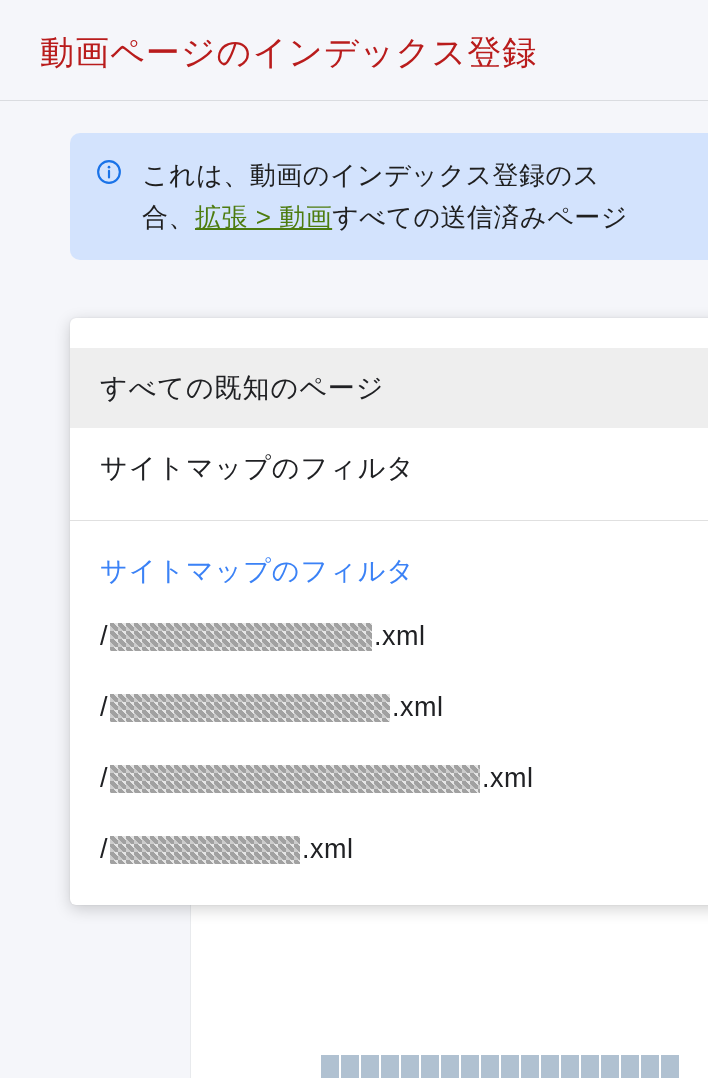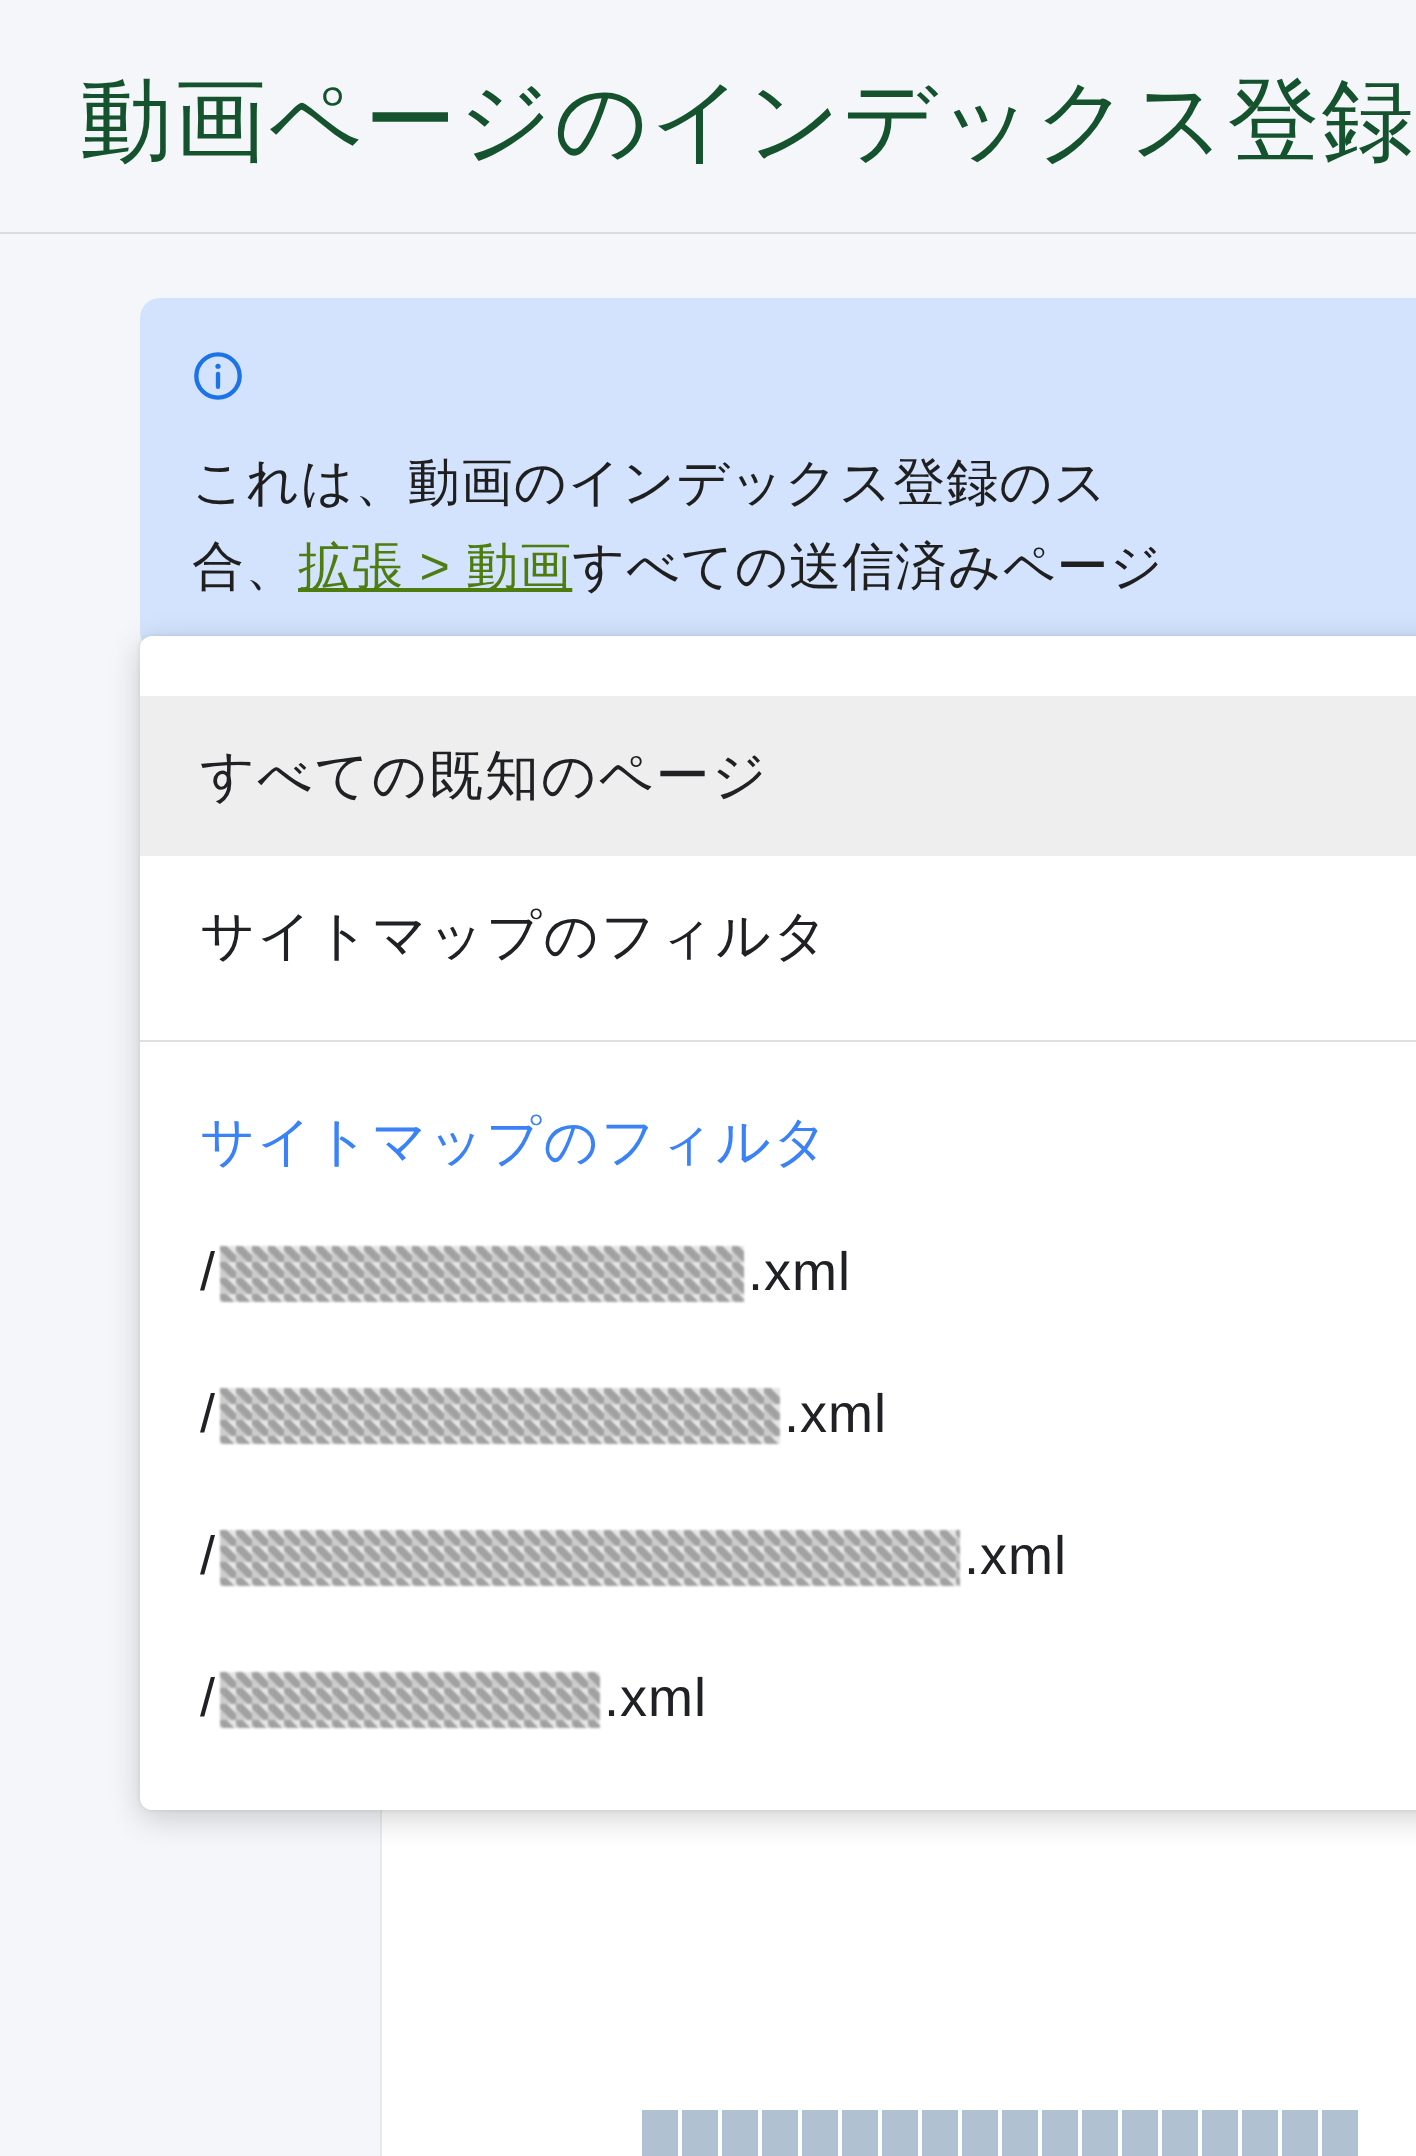--- a/index.html
+++ b/index.html
@@ -9,40 +9,39 @@
     }
     body {
       font-family: 'Helvetica Neue', Arial, 'Hiragino Kaku Gothic ProN', 'Hiragino Sans', Meiryo, sans-serif;
       background: #f5f6fa;
       width: 708px;
       height: 1078px;
       overflow: hidden;
       position: relative;
     }
     .page-title {
-      font-size: 46px;
+      font-size: 34px;
       font-weight: 400;
-      color: #14532d;
+      color: #b91c1c;
       padding: 30px 0 24px 40px;
       letter-spacing: 1px;
     }
     .divider {
       border: none;
       border-top: 1px solid #dadce0;
       margin: 0 0 0 0;
     }
     .info-banner {
       margin: 32px 0 0 70px;
       background: #d3e3fd;
       border-radius: 10px 0 0 10px;
       padding: 22px 0 22px 26px;
       display: flex;
       align-items: flex-start;
       gap: 20px;
-      flex-direction: column;
     }
     .info-icon {
       width: 26px;
       height: 26px;
       flex-shrink: 0;
       margin-top: 4px;
     }
     .info-icon svg {
       width: 100%;
       height: 100%;

